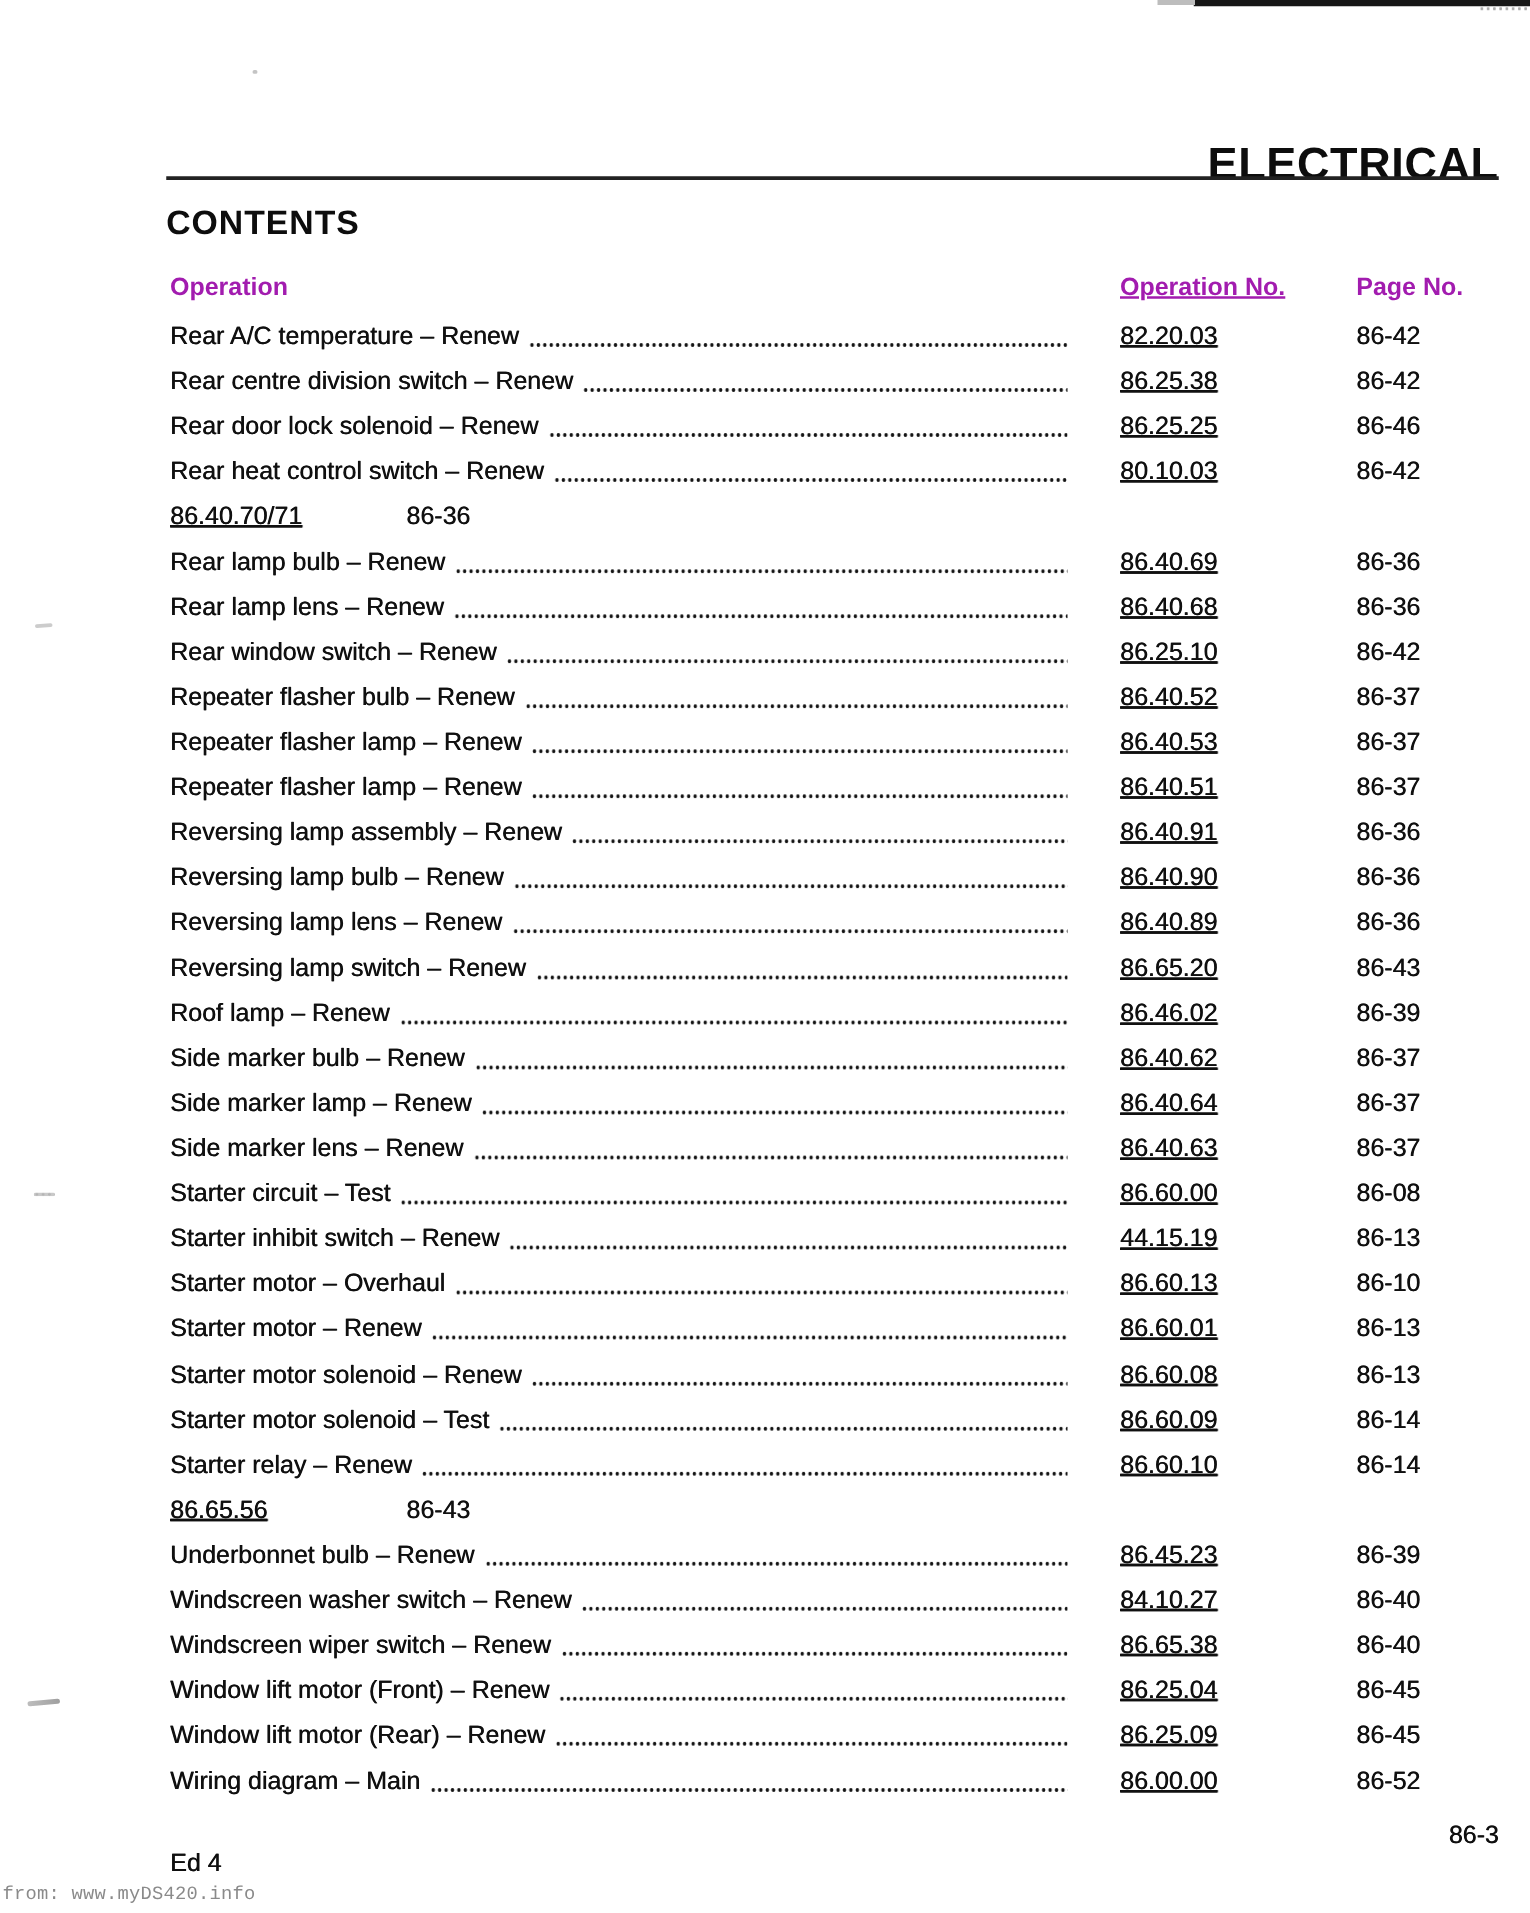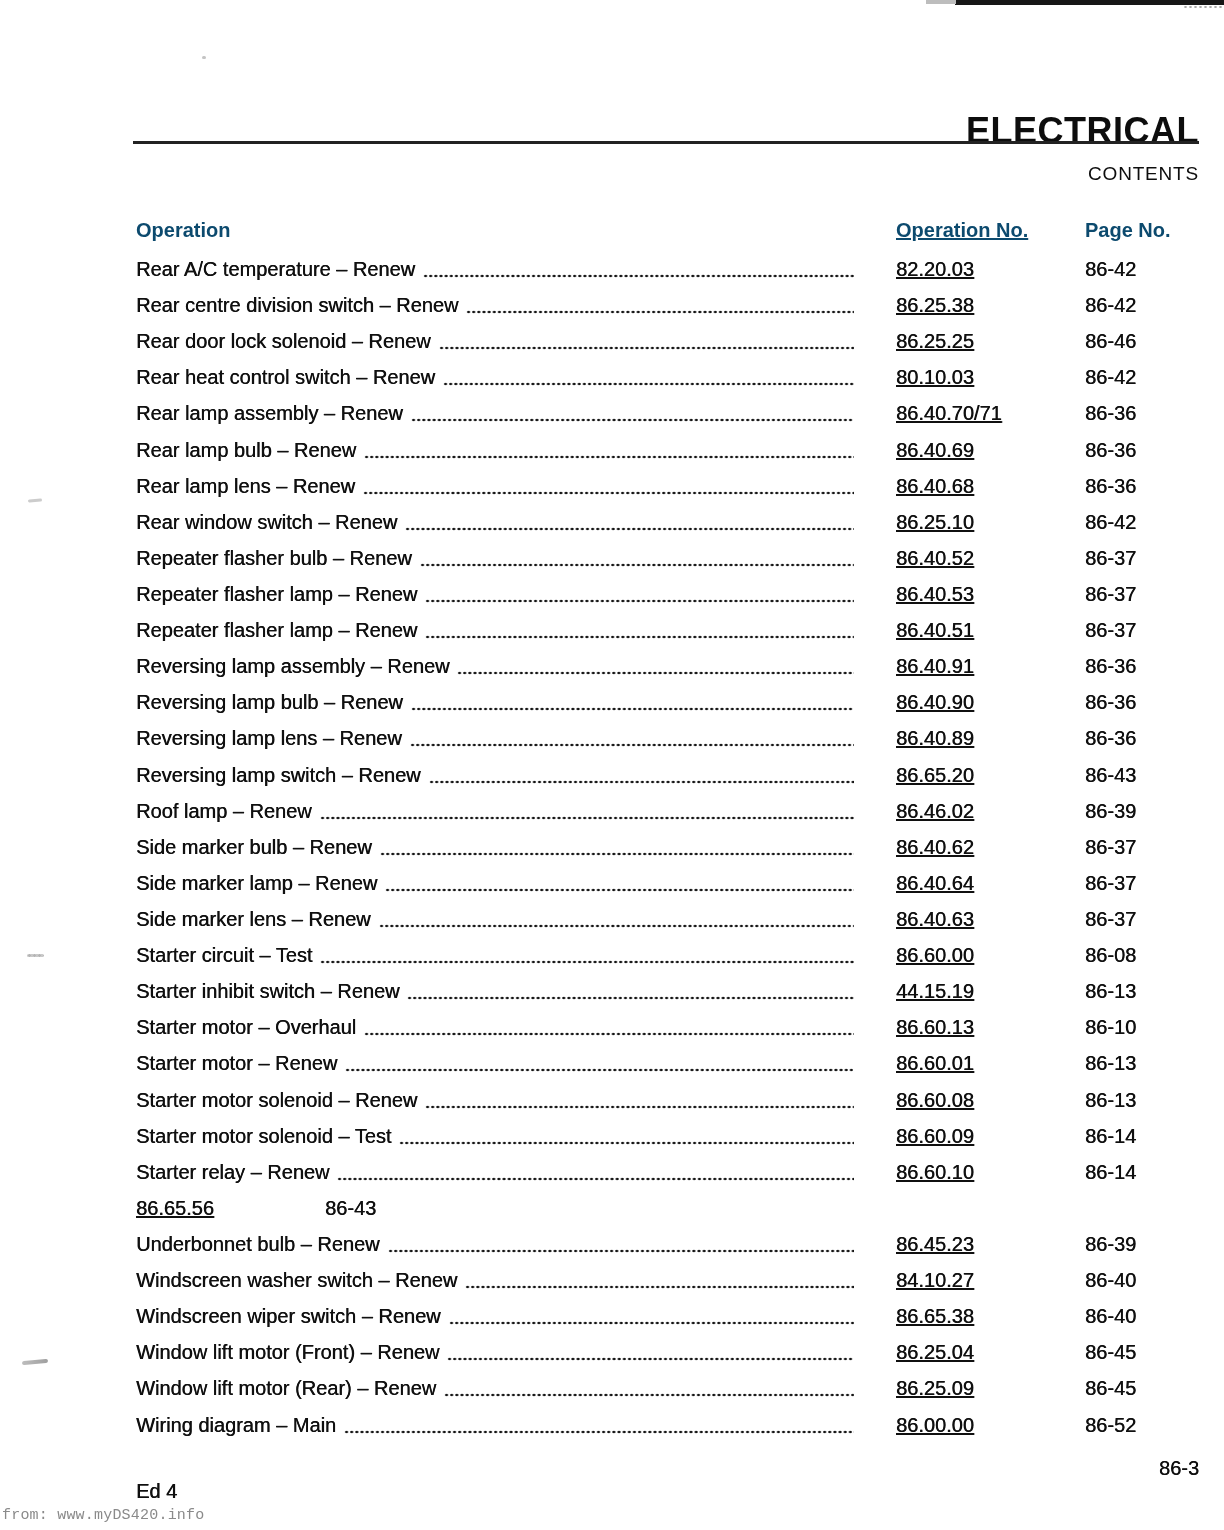--- a/index.html
+++ b/index.html
@@ -23,26 +23,26 @@
   .section-title {
     position: absolute; top: 110px; right: 25px;
     font-size: 36px; font-weight: bold; letter-spacing: 0.5px; color: #0d0d0d;
   }
   .header-rule {
     position: absolute; top: 141px; left: 133px; width: 1066px; height: 3px;
     background: #222222;
   }
   .contents-title {
     position: absolute; top: 163px; left: 133px; width: 1066px;
-    text-align: right; font-size: 19px; font-weight: normal; letter-spacing: 0.8px; color: #0d0d0d;
+    text-align: left; font-size: 27px; font-weight: bold; letter-spacing: 0.8px; color: #0d0d0d;
   }
 
   .col-headers {
     position: absolute; top: 219px; left: 136px; width: 1063px;
-    display: flex; font-size: 20px; font-weight: bold; color: #0c4a6e;
+    display: flex; font-size: 20px; font-weight: bold; color: #a21caf;
   }
   .c1 { width: 760px; }
   .c2 { width: 189px; text-decoration: underline; }
   .c3 { flex: 1; }
 
   .rows { position: absolute; top: 251px; left: 136px; width: 1063px; }
   .row  { height: 36.12px; display: flex; }
   .row .c1 { display: flex; }
   .label, .num {
     font-size: 20px; line-height: 36.12px; white-space: nowrap; color: #101010;
@@ -123,24 +123,20 @@
   <div class="row">
     <div class="c1">
       <span class="label">Rear heat control switch – Renew</span>
       <span class="leader"></span>
     </div>
     <div class="c2 num">80.10.03</div>
     <div class="c3 num">86-42</div>
   </div>
 
   <div class="row">
-    <div class="c1">
-      <span class="label">Rear lamp assembly – Renew</span>
-      <span class="leader"></span>
-    </div>
     <div class="c2 num">86.40.70/71</div>
     <div class="c3 num">86-36</div>
   </div>
 
   <div class="row">
     <div class="c1">
       <span class="label">Rear lamp bulb – Renew</span>
       <span class="leader"></span>
     </div>
     <div class="c2 num">86.40.69</div>

